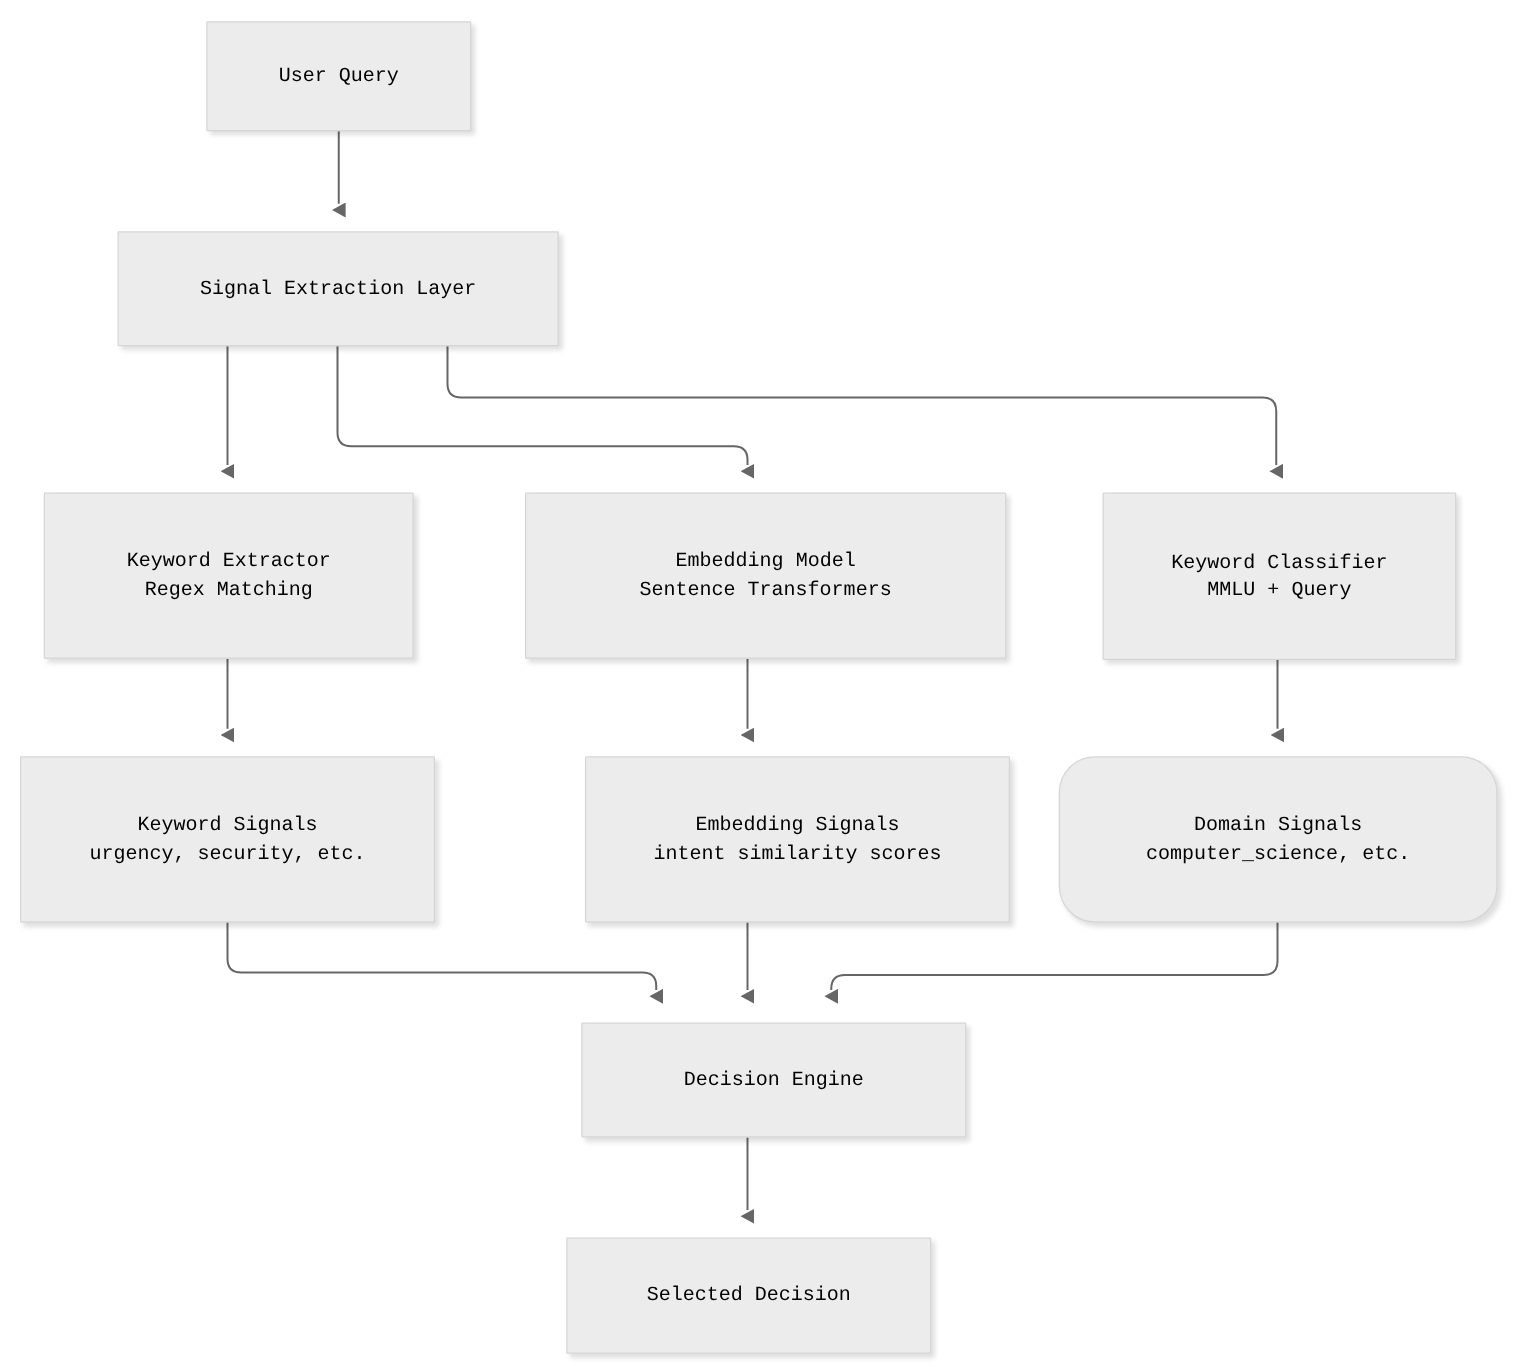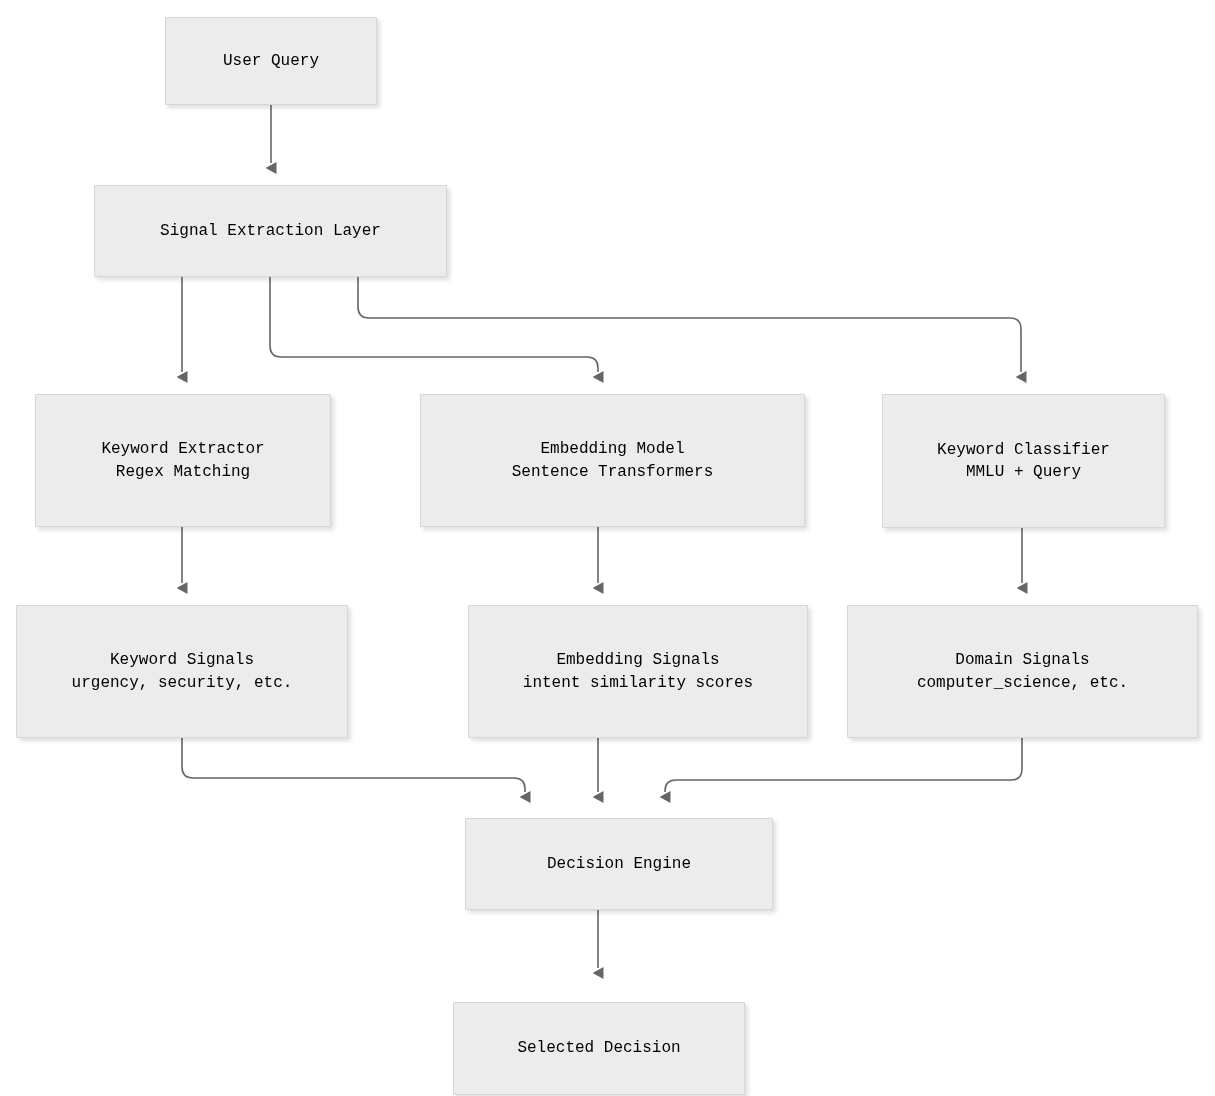--- a/index.html
+++ b/index.html
@@ -111,26 +111,26 @@
   <div class="node" style="left:16px; top:605px; width:332px; height:133px;">
     <span>Keyword Signals</span>
     <span class="line2">urgency, security, etc.</span>
   </div>
 
   <div class="node" style="left:428px; top:605px; width:340px; height:133px;margin-left:40px;">
     <span>Embedding Signals</span>
     <span class="line2">intent similarity scores</span>
   </div>
 
-  <div class="node" style="left:847px; top:605px; width:351px; height:133px;">
+  <div class="node" style="left:847px; top:605px; width:351px; height:133px;border-radius:29px;">
     <span>Domain Signals</span>
     <span class="line2">computer_science, etc.</span>
   </div>
 
   <div class="node" style="left:465px; top:818px; width:308px; height:92px;">
     <span>Decision Engine</span>
   </div>
 
-  <div class="node" style="left:453px; top:990px; width:292px; height:93px;margin-top:12px;">
+  <div class="node" style="left:453px; top:990px; width:292px; height:93px;">
     <span>Selected Decision</span>
   </div>
 
 </div>
 
 </body></html>

